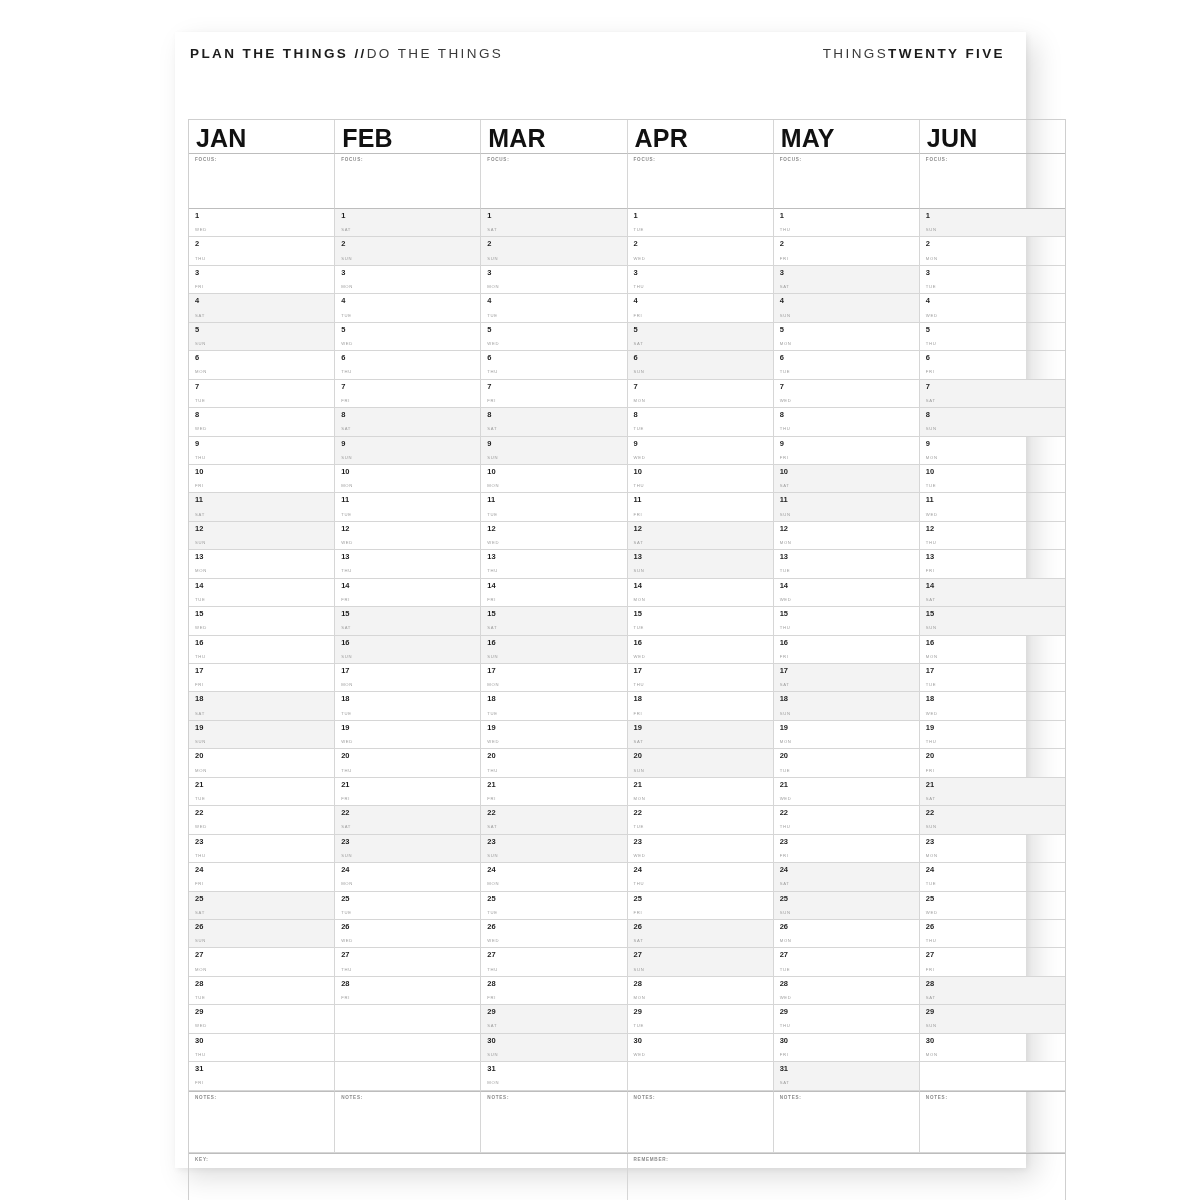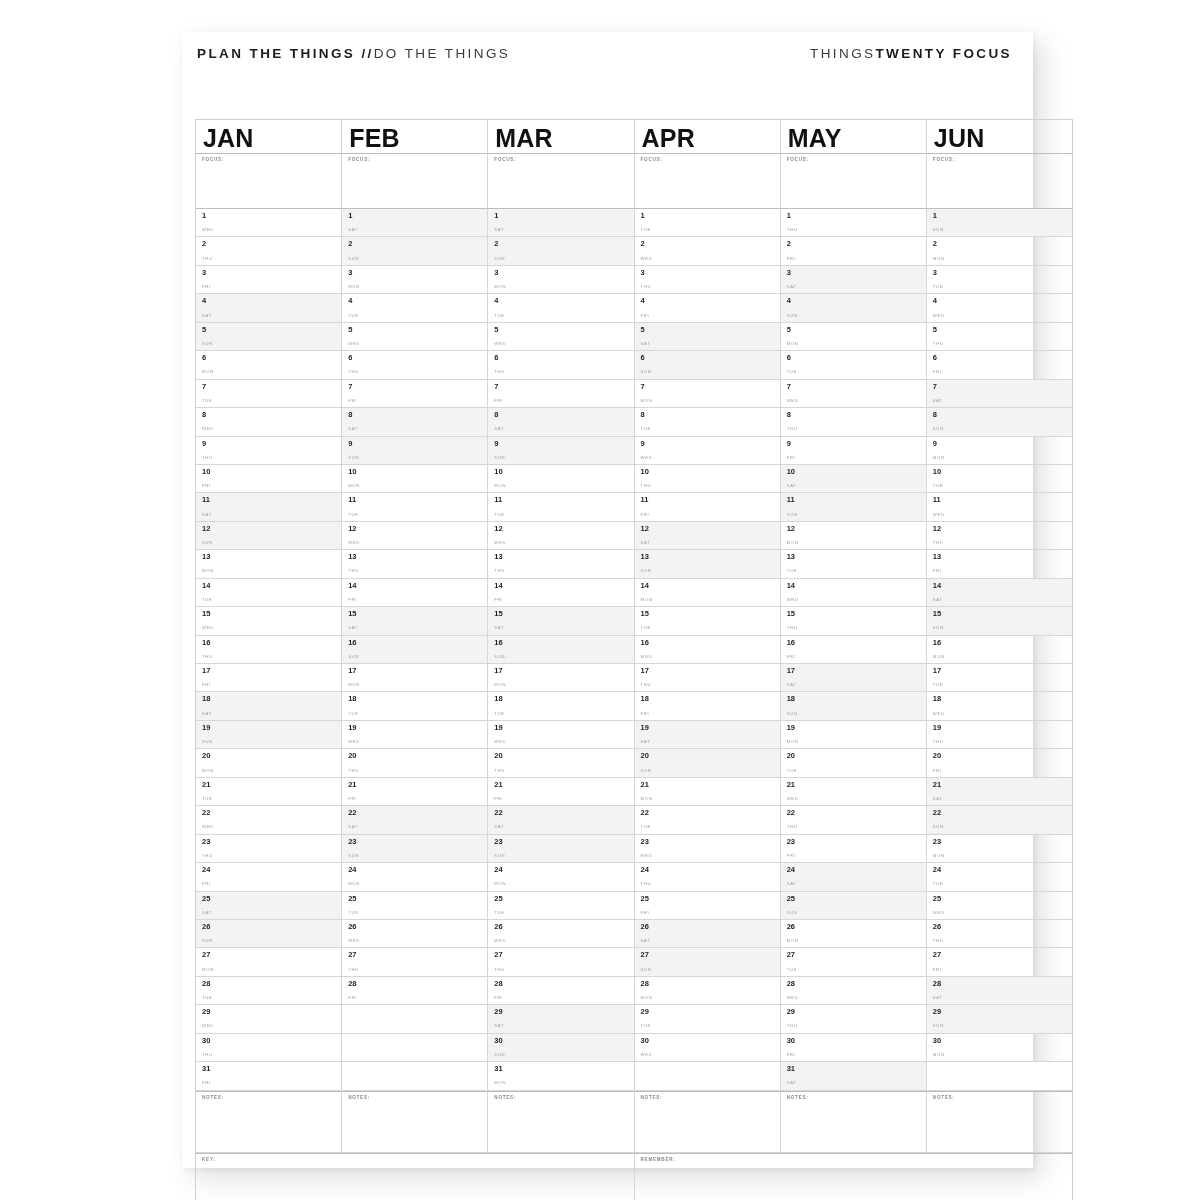--- a/index.html
+++ b/index.html
@@ -14,21 +14,21 @@
 
   #page-wrap {
     position: relative;
     width: 1200px;
     height: 1200px;
   }
 
   
   #sheet {
     position: absolute;
-    left: 182px;
+    left: 175px;
     top: 32px;
     width: 851px;
     height: 1136px;
     background: #ffffff;
     box-shadow: 10px 10px 26px rgba(0,0,0,0.13),
                 2px 2px 6px rgba(0,0,0,0.06);
     padding: 14px 21px 0 13px;
   }
 
   
@@ -165,21 +165,21 @@
 </style>
 </head>
 <body>
 
 <div id="page-wrap">
 
   <div id="sheet">
 
     <div id="sheet-header">
       <div class="hdr-text"><span class="hdr-bold">PLAN THE THINGS //</span><span class="hdr-light">DO THE THINGS</span></div>
-      <div class="hdr-text"><span class="hdr-light">THINGS</span><span class="hdr-bold">TWENTY FOCUS</span></div>
+      <div class="hdr-text"><span class="hdr-light">THINGS</span><span class="hdr-bold">TWENTY FIVE</span></div>
     </div>
 
     <div id="grid">
 
       <div class="row month-row" id="month-row">
           <div class="cell">
             <span class="month-name">JAN</span>
           </div>
           <div class="cell">
             <span class="month-name">FEB</span>

